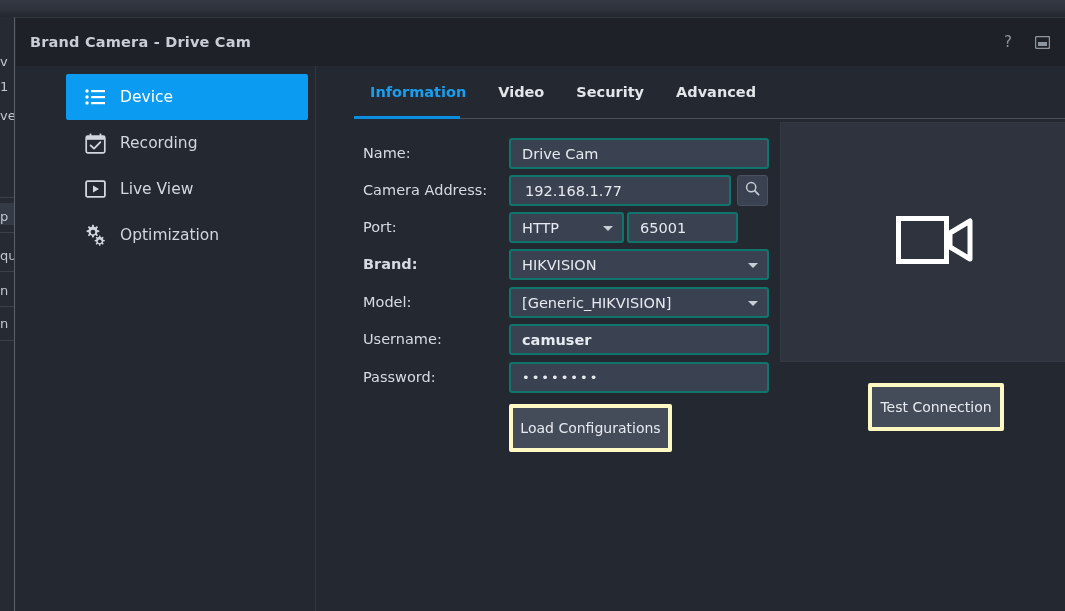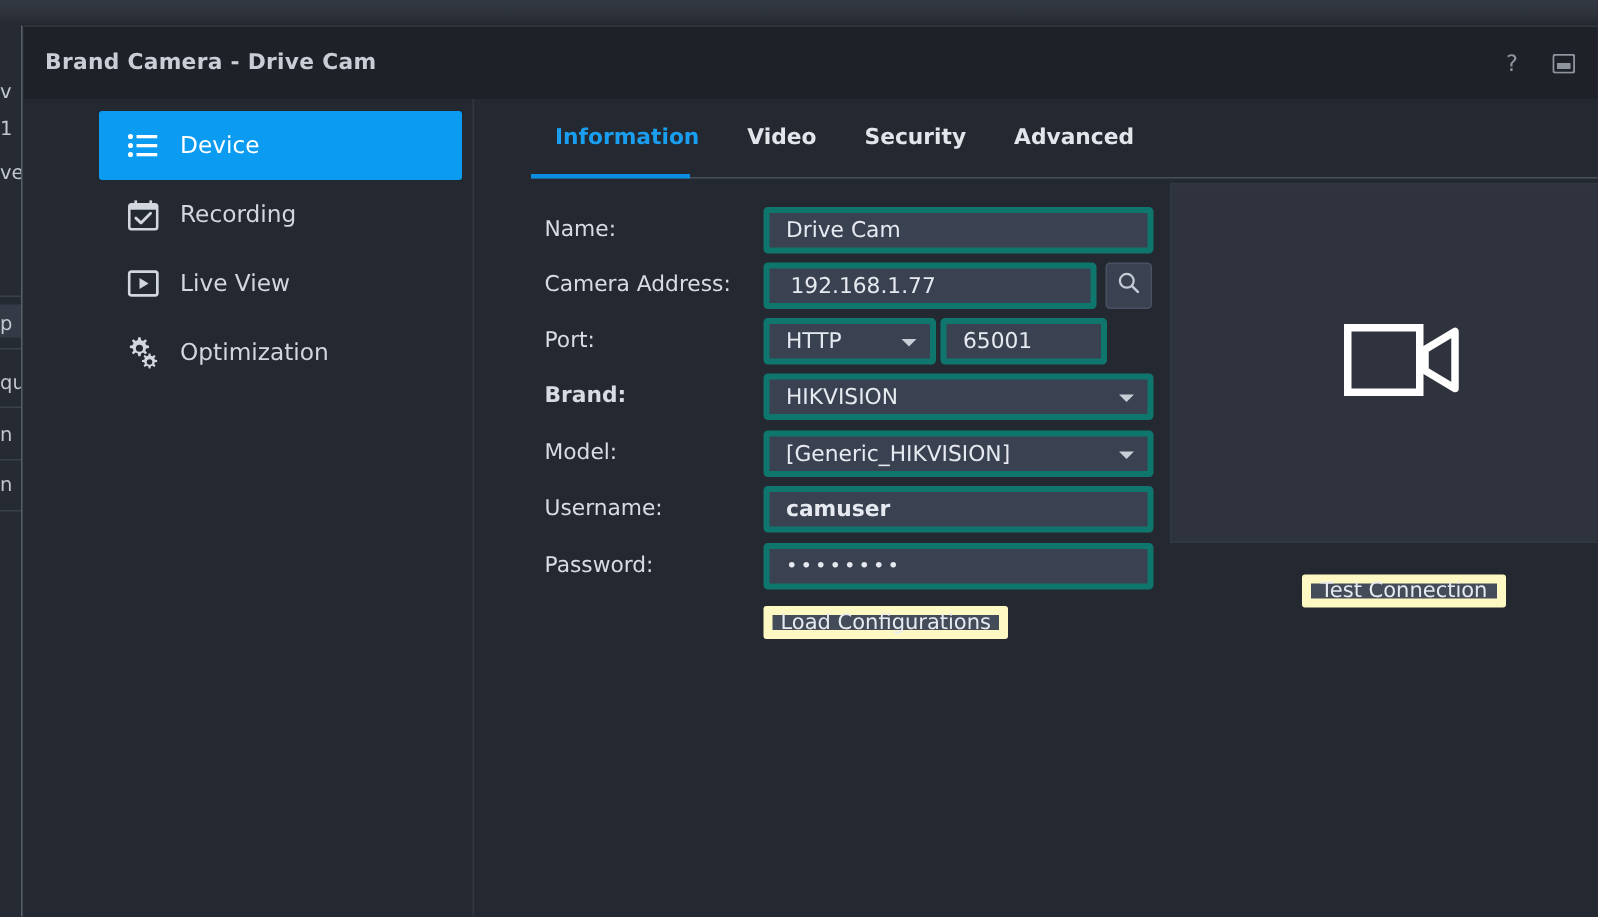--- a/index.html
+++ b/index.html
@@ -99,42 +99,42 @@
   }
 
   
   .form{position:absolute;left:0;top:72px;}
   .flabel{
     position:absolute;color:#d7dbe2;font-size:14.5px;white-space:nowrap;
     left:47px;
   }
   .field{
     position:absolute;box-sizing:border-box;
-    background:#3a4150;border:4px solid #0f766e;border-radius:3px;
+    background:#3a4150;border:2px solid #0f766e;border-radius:3px;
     color:#e6eaf0;font-size:14.5px;
     display:flex;align-items:center;padding:0 11px;
     height:31px;
   }
   .field.sel{padding-right:32px;}
   .caret{
     position:absolute;right:9px;top:50%;margin-top:-2px;
     width:0;height:0;border-left:5px solid transparent;border-right:5px solid transparent;
     border-top:5px solid #c8cdd6;
   }
   .iconbtn{
     position:absolute;box-sizing:border-box;width:31px;height:31px;
     background:#3a4150;border:1px solid #4a5162;border-radius:3px;
     display:flex;align-items:center;justify-content:center;
   }
   .btn{
     position:absolute;box-sizing:border-box;
-    background:#454c59;border:6px solid #fef9c3;border-radius:2px;
+    background:#454c59;border:4px solid #fef9c3;border-radius:2px;
     color:#e7ebf1;font-size:14px;
     display:flex;align-items:center;justify-content:center;
-    height:22px;
+    height:48px;
   }
   .dots{letter-spacing:2px;font-size:13px;color:#e6eaf0;}
 
   
   .preview{
     position:absolute;left:464px;top:56px;width:312px;height:240px;
     background:#2e333d;border:1px solid #333943;box-sizing:border-box;
     display:flex;align-items:center;justify-content:center;
   }
 </style>

